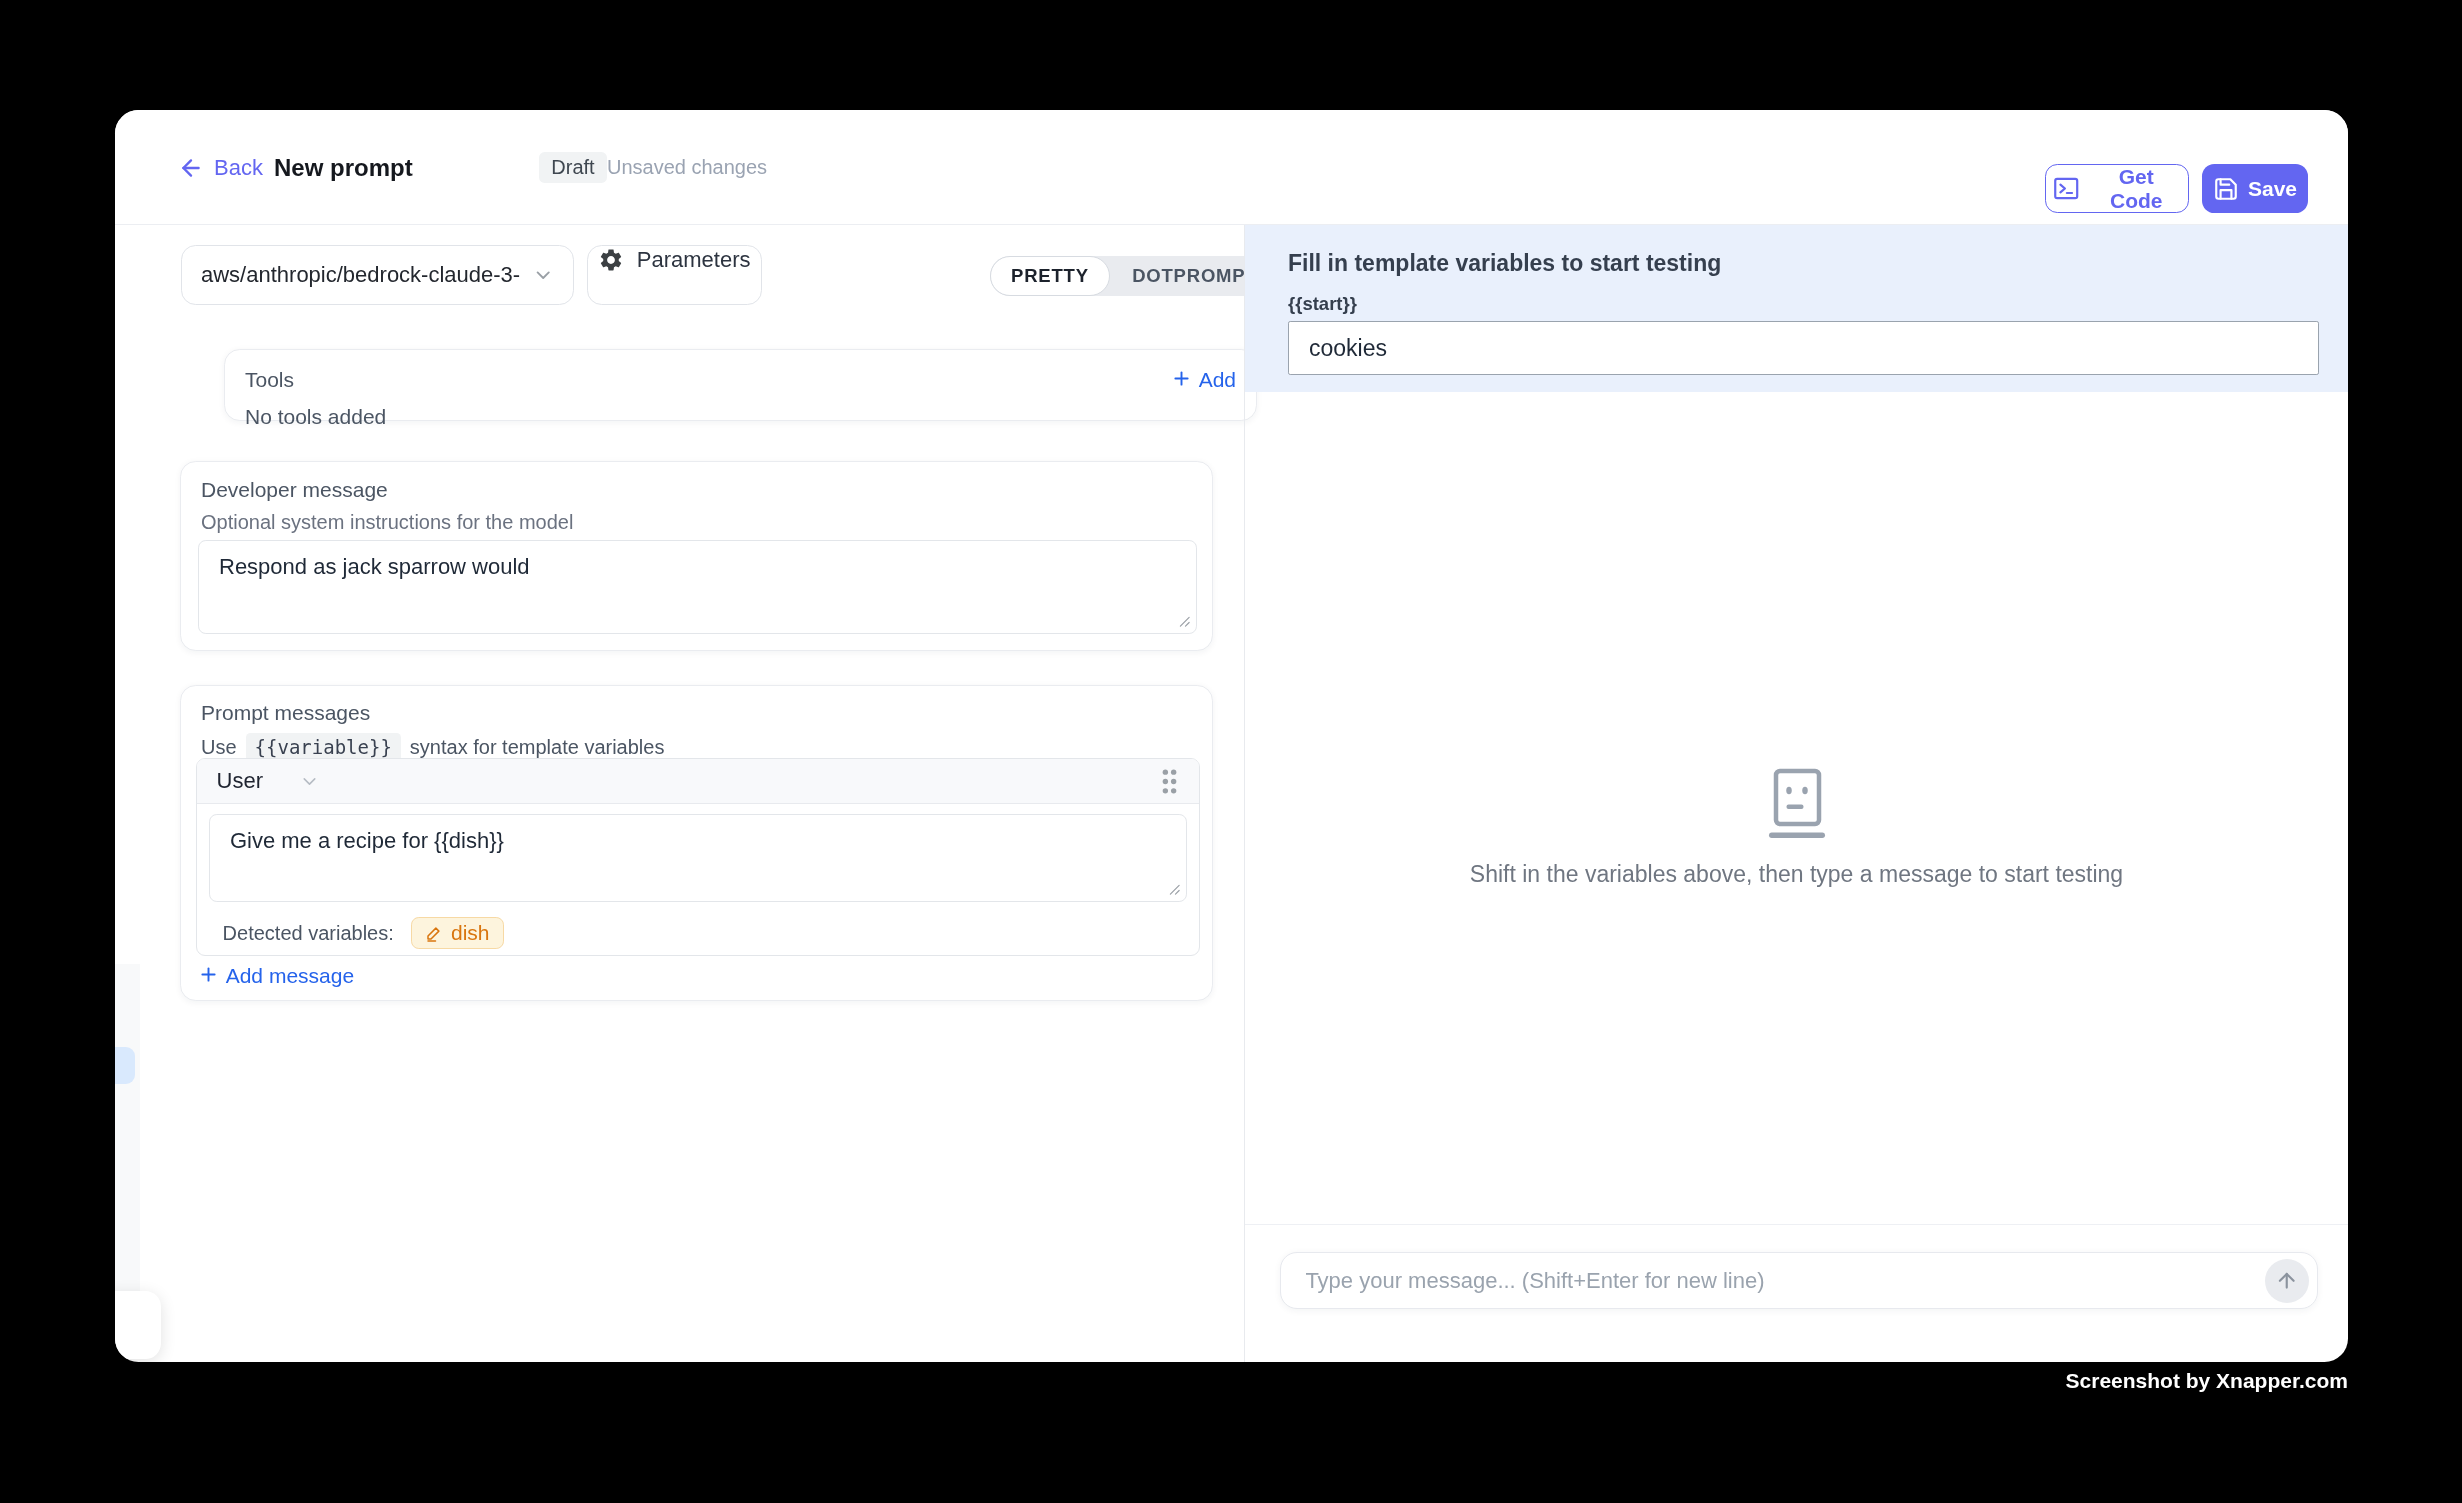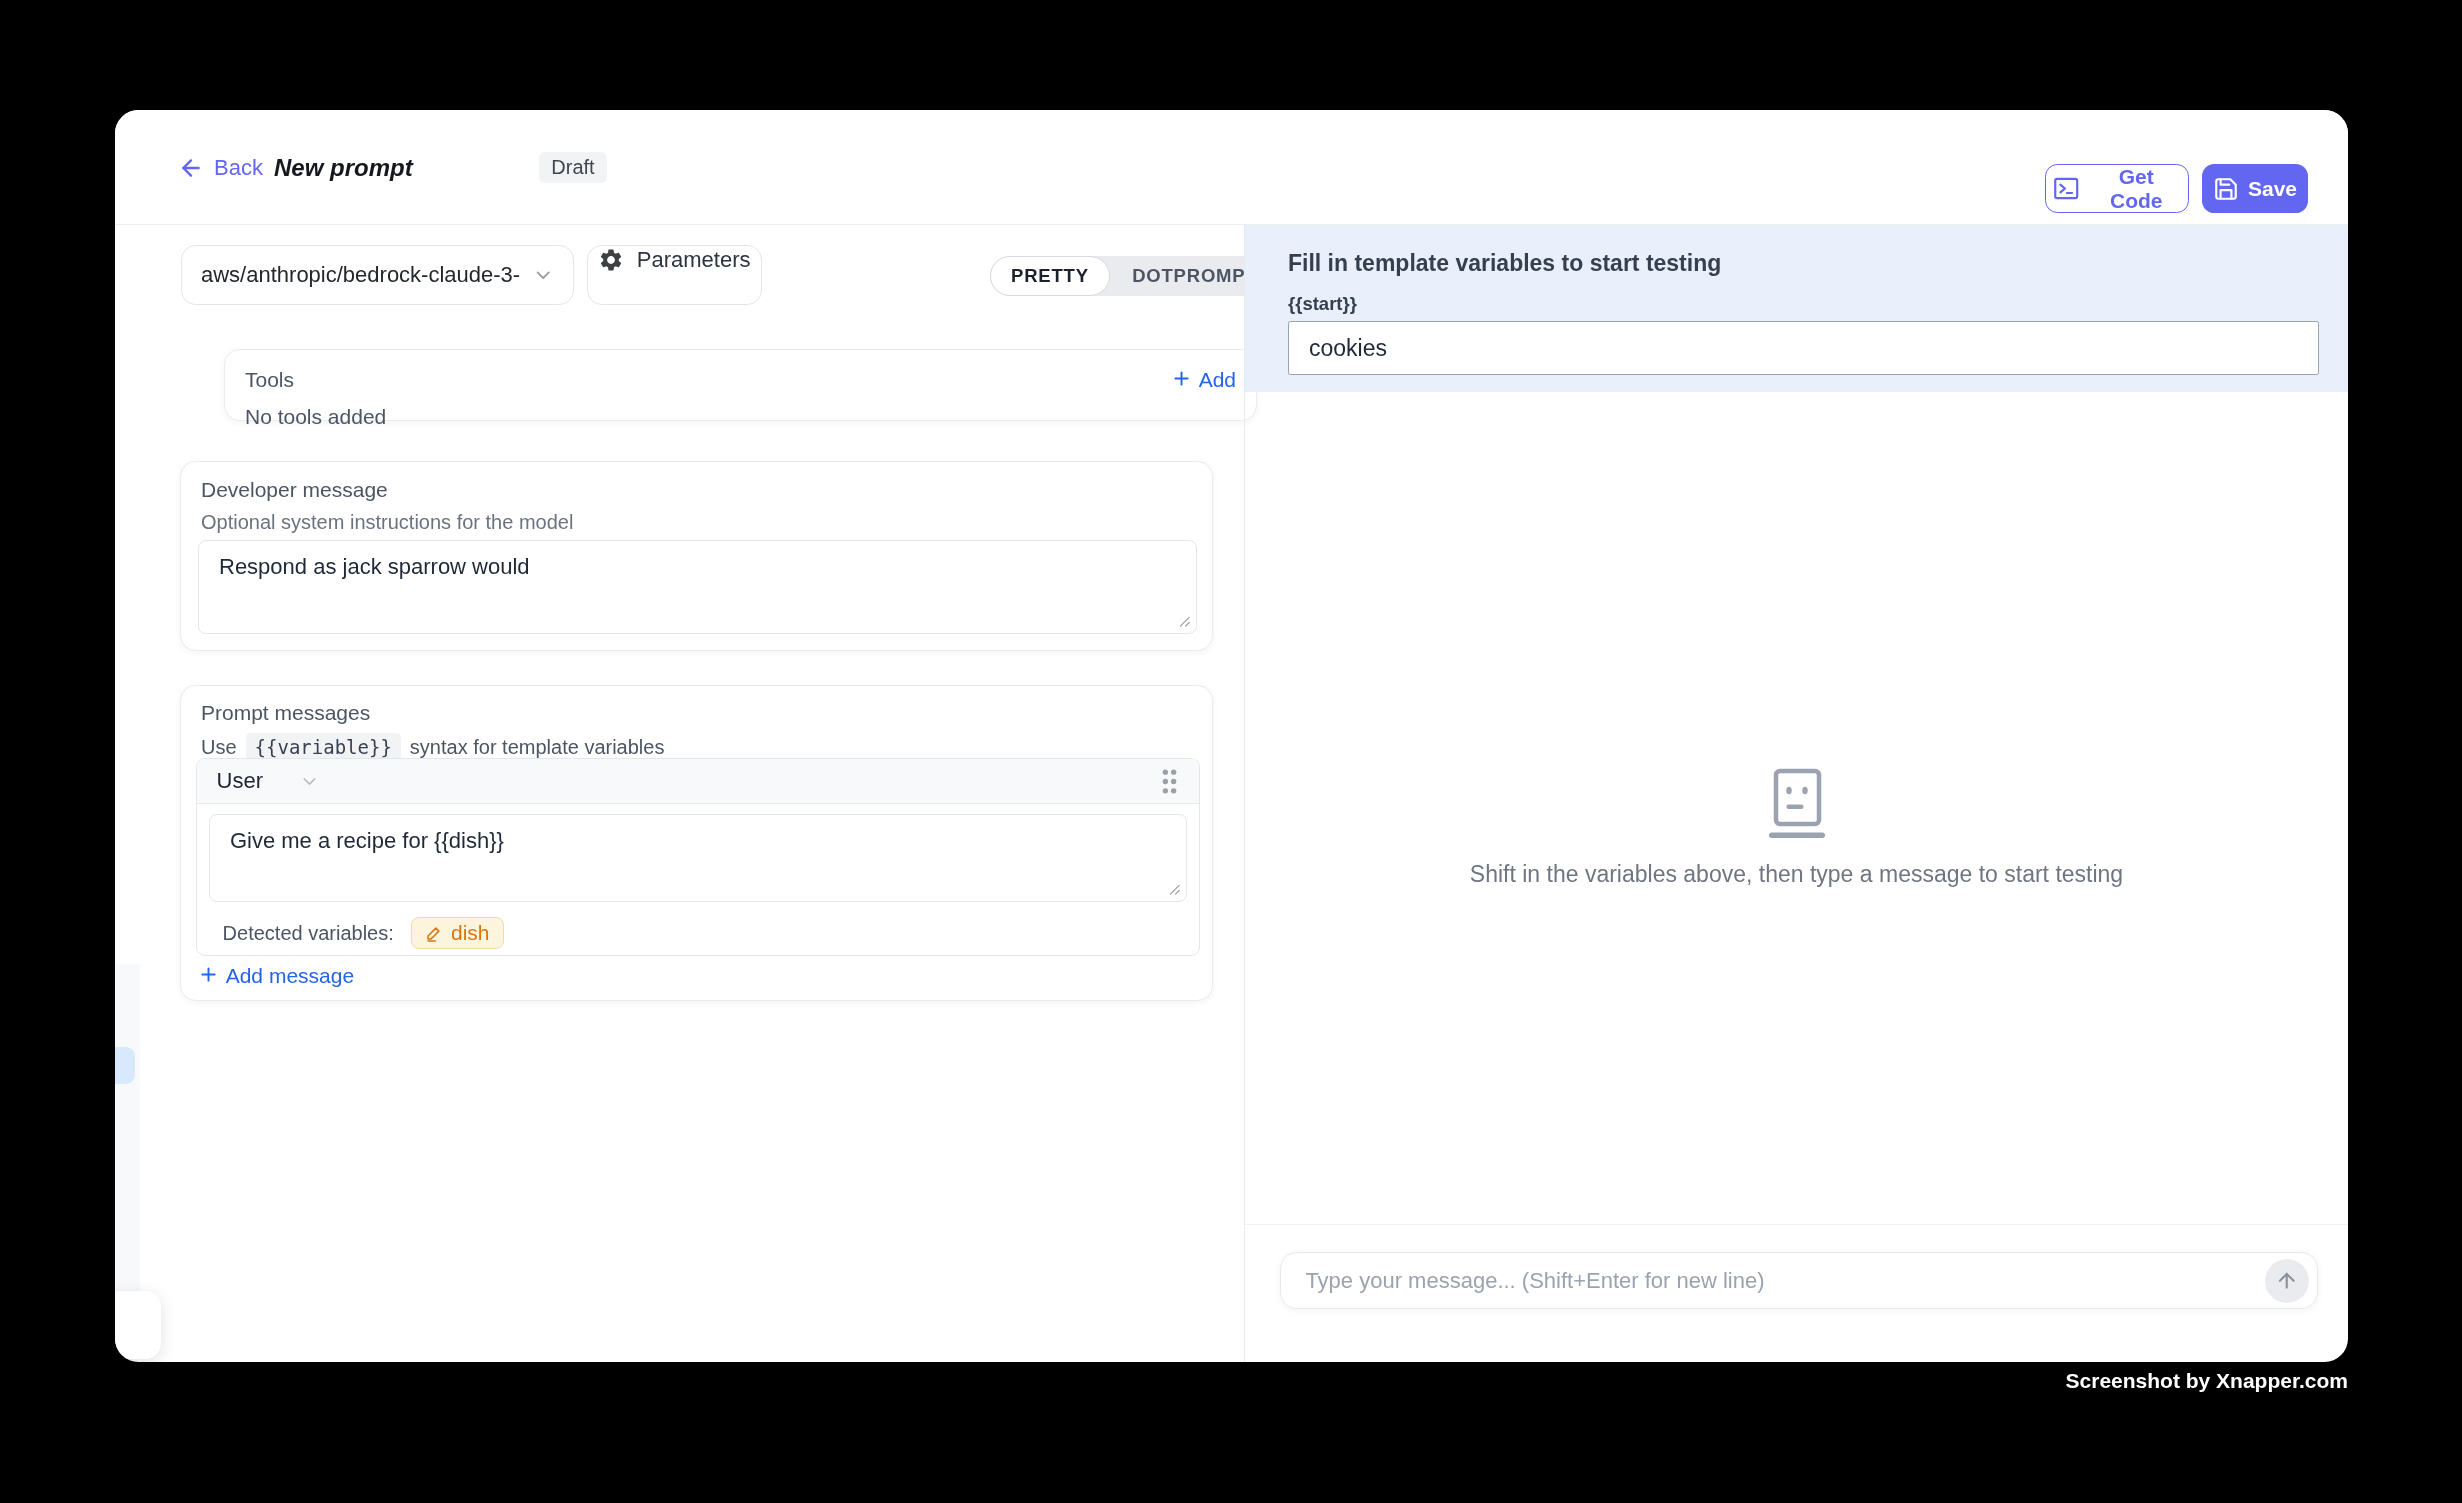--- a/index.html
+++ b/index.html
@@ -8,21 +8,21 @@
          font-family:"Liberation Sans",sans-serif;}
   .window{position:absolute;left:115px;top:110px;width:2233px;height:1252px;background:#fff;
           border-radius:23.5px;overflow:hidden;}
 
   
   .header{position:absolute;left:0;top:0;right:0;height:115px;background:#fff;
           border-bottom:1.1px solid #eceef2;z-index:5;}
   .back{position:absolute;left:63px;top:0;height:115px;display:flex;align-items:center;gap:10px;
         color:#6366f1;font-size:22px;font-weight:500;cursor:pointer;text-decoration:none;}
   .page-title{position:absolute;left:159px;top:0;height:115px;display:flex;align-items:center;
-        font-size:24px;font-weight:700;color:#15181e;font-style:italic;}
+        font-size:24px;font-weight:700;color:#15181e;}
   .draft-badge{position:absolute;left:424px;top:42px;height:31px;padding:0 12.3px;display:flex;
         align-items:center;background:#f1f3f4;border-radius:5.6px;font-size:20px;color:#3f4750;}
   .unsaved{position:absolute;left:492px;top:0;height:115px;display:flex;align-items:center;
         font-size:20px;color:#9aa3b2;}
   .btn-getcode{position:absolute;left:1930px;top:54px;width:144px;height:49px;background:#fff;
         border:1.7px solid #6366f1;border-radius:12.3px;color:#6366f1;display:flex;align-items:center;
         justify-content:space-between;gap:10px;font-size:21px;font-weight:700;cursor:pointer;
         font-family:inherit;}
   .btn-save{position:absolute;left:2087px;top:54px;width:106px;height:49px;background:#6366f1;
         border:none;border-radius:12.3px;color:#fff;display:flex;align-items:center;
@@ -128,20 +128,21 @@
     <div class="header">
       <a class="back">
         <svg width="26" height="26" viewBox="0 0 24 24" fill="none" stroke="#6366f1" stroke-width="2.2" stroke-linecap="round" stroke-linejoin="round">
             <path d="M19 12H5"></path>
             <path d="M12 19l-7-7 7-7"></path>
           </svg>
         <span>Back</span>
       </a>
       <div class="page-title">New prompt</div>
       <div class="draft-badge">Draft</div>
+      <div class="unsaved">Unsaved changes</div>
       <button class="btn-getcode">
         <svg width="29" height="29" viewBox="0 0 44 44" fill="none" stroke="#6366f1" stroke-width="3.4" stroke-linecap="round" stroke-linejoin="round">
             <rect x="5" y="7" width="34" height="30" rx="3"></rect>
             <polyline points="13 16 20 22 13 28"></polyline>
             <line x1="23" y1="29" x2="31" y2="29"></line>
           </svg>
         <span>Get Code</span>
       </button>
       <button class="btn-save">
         <svg width="26" height="26" viewBox="0 0 24 24" fill="none" stroke="#ffffff" stroke-width="2" stroke-linecap="round" stroke-linejoin="round">

